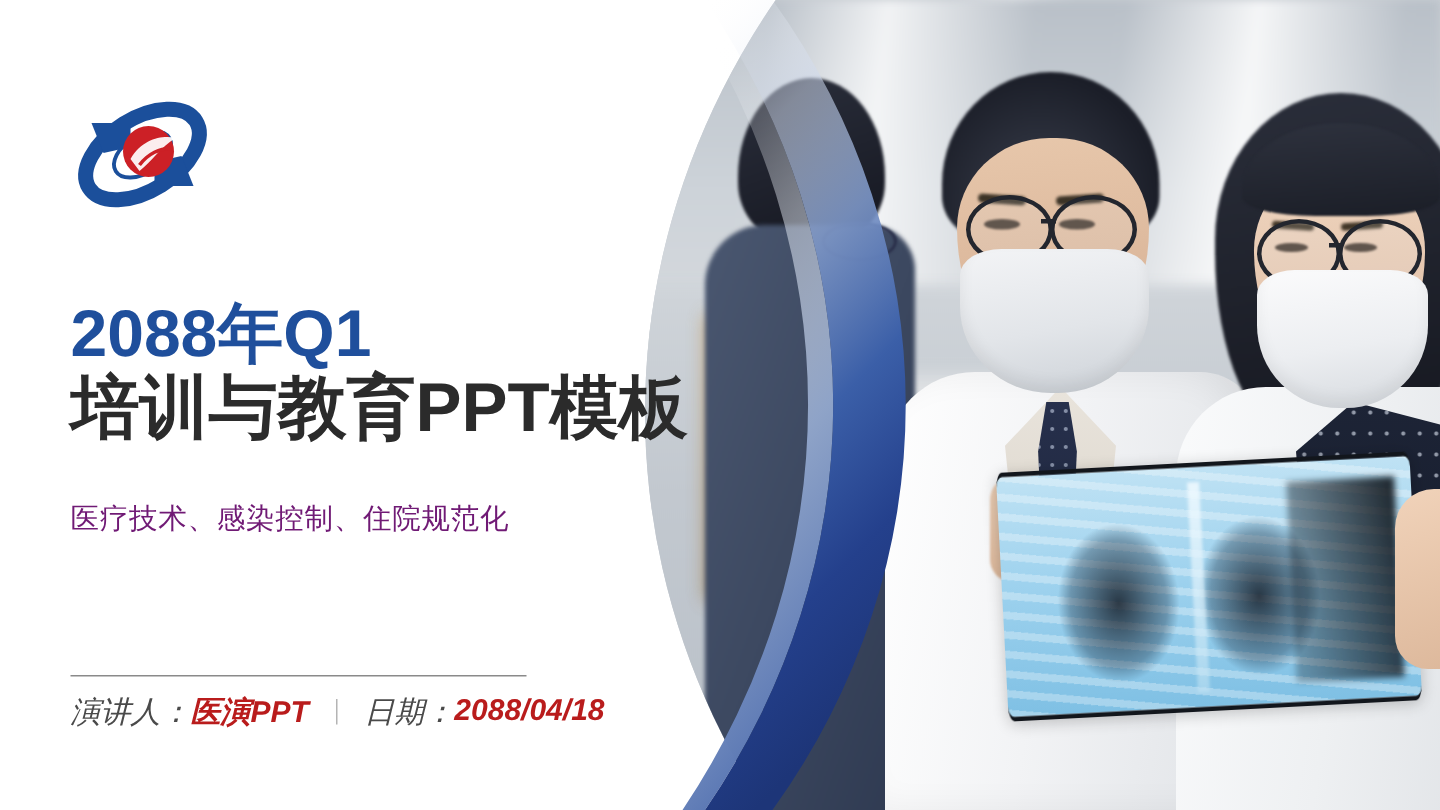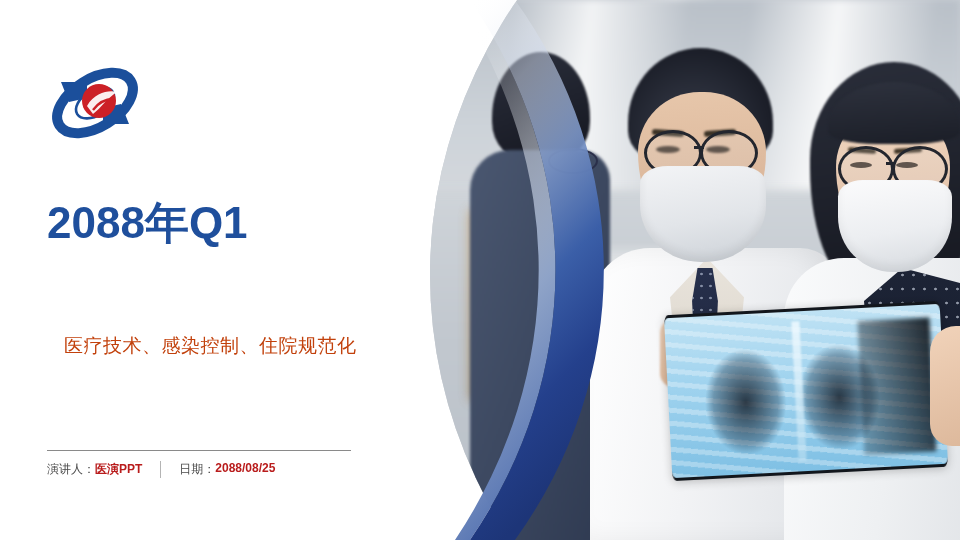--- a/index.html
+++ b/index.html
@@ -301,42 +301,43 @@
   .title-line2 {
     font-size: 46px;
     font-weight: bold;
     color: #2b2b2b;
     letter-spacing: 0px;
     line-height: 1.12;
     white-space: nowrap;
   }
   .subtitle {
     position: absolute;
-    left: 64px; top: 333px;
+    left: 47px; top: 333px;
     font-size: 19px;
-    color: #c2410c;
+    color: #701a75;
     letter-spacing: .5px;
     white-space: nowrap;
     text-align: right;
   }
 
   .divider {
     position: absolute;
     left: 47px; top: 450px;
     width: 304px; height: 1px;
     background: #8a8a8a;
   }
   .meta {
     position: absolute;
     left: 47px; top: 461px;
-    font-size: 12px;
+    font-size: 20px;
     color: #3a3a3a;
     white-space: nowrap;
     display: flex;
-    align-items: flex-start;
+    align-items: center;
+    font-style: italic;
   }
   .meta .label { color: #4a4a4a; }
   .meta .value { font-weight: bold; color: #b91c1c; }
   .meta .sep {
     display: inline-block;
     width: 1px; height: 17px;
     background: #b4b4b4;
     margin: 0 18px;
   }
   .hospital {
@@ -446,28 +447,29 @@
           <ellipse cx="48" cy="45" rx="21" ry="12.5" fill="none" stroke="#1b4f9b" stroke-width="2.6"></ellipse>
         </g>
         <circle cx="52" cy="43" r="17" fill="#cc2026"></circle>
         <path d="M 40 48 C 48 34, 62 32, 70 34 C 60 40, 54 50, 46 56 Z" fill="#ffffff" opacity="0.92"></path>
         <path d="M 46 52 C 52 44, 60 41, 66 41" fill="none" stroke="#cc2026" stroke-width="2.4"></path>
       </svg>
     </div>
 
     <div class="title-block">
       <div class="title-line1">2088年Q1</div>
+      <div class="title-line2">培训与教育PPT模板</div>
     </div>
 
     <div class="subtitle">医疗技术、感染控制、住院规范化</div>
 
     <div class="divider"></div>
 
     <div class="meta">
       <span class="label">演讲人：</span>
       <span class="value">医演PPT</span>
       <span class="sep"></span>
       <span class="label">日期：</span>
-      <span class="value">2088/08/25</span>
+      <span class="value">2088/04/18</span>
     </div>
 
   </div>
 </div>
 
 </body></html>

